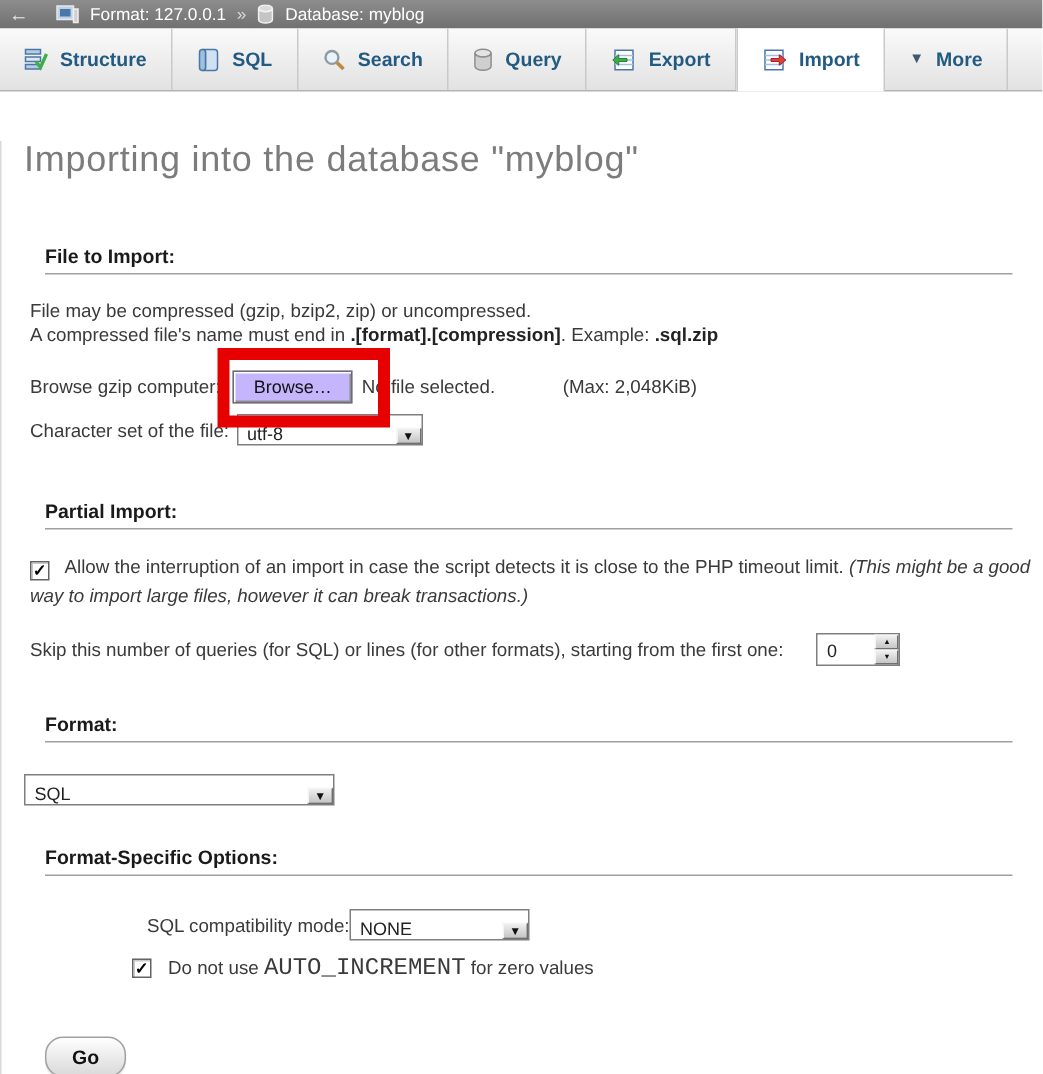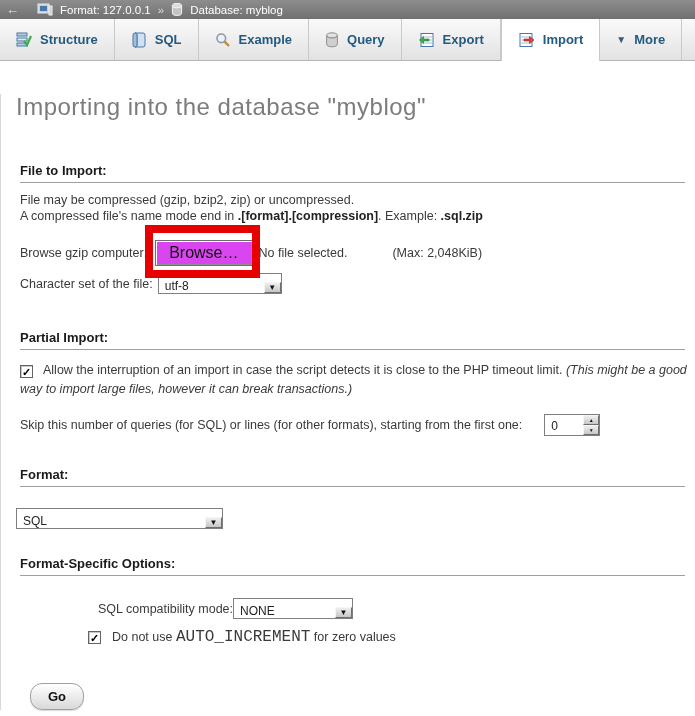--- a/index.html
+++ b/index.html
@@ -34,33 +34,33 @@
     margin-bottom:-1px; padding-bottom:1px;
   }
   .tab .chev { color:#3d5a70; font-size:10px; }
   
   .content { padding:0 4px 0 13px; border-left:1px solid #d8d8d8; }
   h1.pagetitle {
     margin:33px 0 0 2px; font-size:24px; font-weight:normal;
     color:#7c7c7c; letter-spacing:.5px; line-height:1.1;
   }
   .secTitle {
-    margin:6px; font-size:13px; font-weight:bold; color:#1a1a1a;
+    margin:16px; font-size:13px; font-weight:bold; color:#1a1a1a;
     border-bottom:1px solid #a0a0a0; padding-bottom:4px;
   }
   .ft-title { margin-top:43px; }
   .pi-title { margin-top:36px; }
   .fmt-title { margin-top:31px; }
   .fso-title { margin-top:27px; }
   .para { margin:9px 0 0 6px; line-height:16px; }
   .row { margin-left:6px; display:flex; align-items:center; }
   
   .winbtn {
-    display:inline-block; background:#d946ef; color:#111;
-    border:1px solid #6d6d6d; padding:3px 13px; font-size:16px;
+    display:inline-block; background:#c4b5fd; color:#111;
+    border:1px solid #6d6d6d; padding:3px 13px; font-size:12px;
     min-width:52px; text-align:center; cursor:pointer;
     box-shadow:inset 1px 1px 0 #ffffff, inset -1px -1px 0 #8f8f8f;
     font-family:"Liberation Sans", sans-serif;
   }
   .browse-row { margin-top:16px; }
   .btn-wrap { position:relative; display:inline-block; margin-left:8px; }
   .red-box {
     position:absolute; left:-10px; top:-15px; width:115px; height:53px;
     border:8px solid #e60000; box-sizing:border-box;
     pointer-events:none; z-index:6;
@@ -157,21 +157,21 @@
       <path d="M4 1 h8 a2 2 0 0 1 2 2 v10 a2 2 0 0 1 -2 2 h-8 a2 2 0 0 0 2 -2 v-10 a2 2 0 0 0 -2 -2 z" fill="#cfe1f3" stroke="#4a77a8"></path>
       <path d="M4 1 a2 2 0 0 1 2 2 v10 a2 2 0 0 1 -2 2 a2 2 0 0 1 -2 -2 v-10 a2 2 0 0 1 2 -2 z" fill="#9fc0de" stroke="#4a77a8"></path>
     </svg>
     <span>SQL</span>
   </div>
   <div class="tab">
     <svg width="16" height="16" viewBox="0 0 16 16">
       <circle cx="6.3" cy="6.3" r="4.3" fill="#eaf2fa" stroke="#8f9aa5" stroke-width="1.6"></circle>
       <line x1="9.6" y1="9.6" x2="14" y2="14" stroke="#c08a3e" stroke-width="2.4"></line>
     </svg>
-    <span>Example</span>
+    <span>Search</span>
   </div>
   <div class="tab">
     <svg width="14" height="16" viewBox="0 0 14 16">
       <ellipse cx="7" cy="3.4" rx="5.4" ry="2.6" fill="#e3e3e3" stroke="#8f8f8f"></ellipse>
       <path d="M1.6 3.4 v8.8 a5.4 2.6 0 0 0 10.8 0 v-8.8 a5.4 2.6 0 0 1 -10.8 0 z" fill="#cfcfcf" stroke="#8f8f8f"></path>
     </svg>
     <span>Query</span>
   </div>
   <div class="tab">
     <svg width="17" height="16" viewBox="0 0 17 16">
@@ -200,21 +200,21 @@
 </div>
 
 <div class="content">
 
   <h1 class="pagetitle">Importing into the database "myblog"</h1>
 
   <div class="secTitle ft-title">File to Import:</div>
 
   <div class="para">
     <span>File may be compressed (gzip, bzip2, zip) or uncompressed.</span><br>
-    <span>A compressed file's name mode end in </span><b>.[format].[compression]</b><span>. Example: </span><b>.sql.zip</b>
+    <span>A compressed file's name must end in </span><b>.[format].[compression]</b><span>. Example: </span><b>.sql.zip</b>
   </div>
 
   <div class="row browse-row">
     <span>Browse gzip computer:</span>
     <span class="btn-wrap">
       <span class="winbtn">Browse…</span>
       <span class="red-box"></span>
     </span>
     <span class="nofile">No file selected.</span>
     <span class="maxsize">(Max: 2,048KiB)</span>

